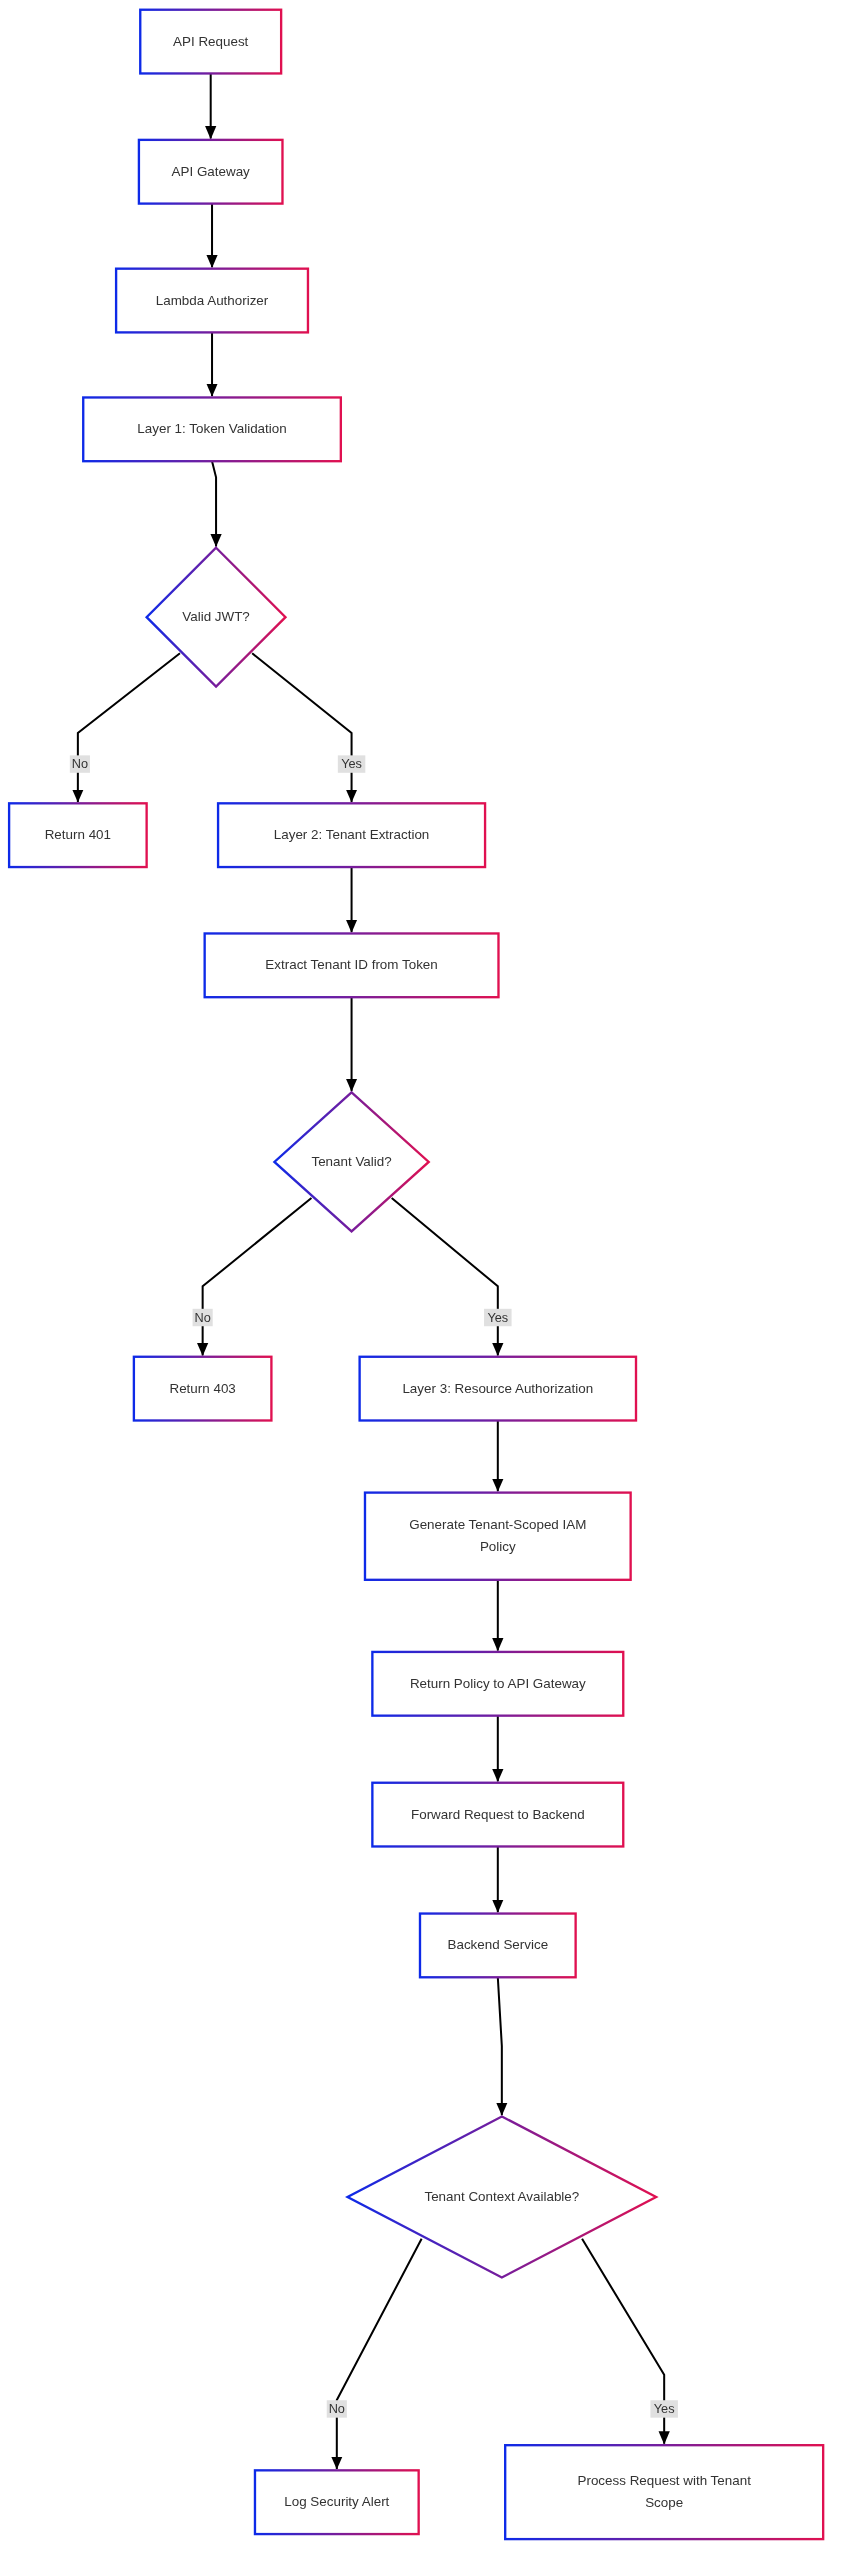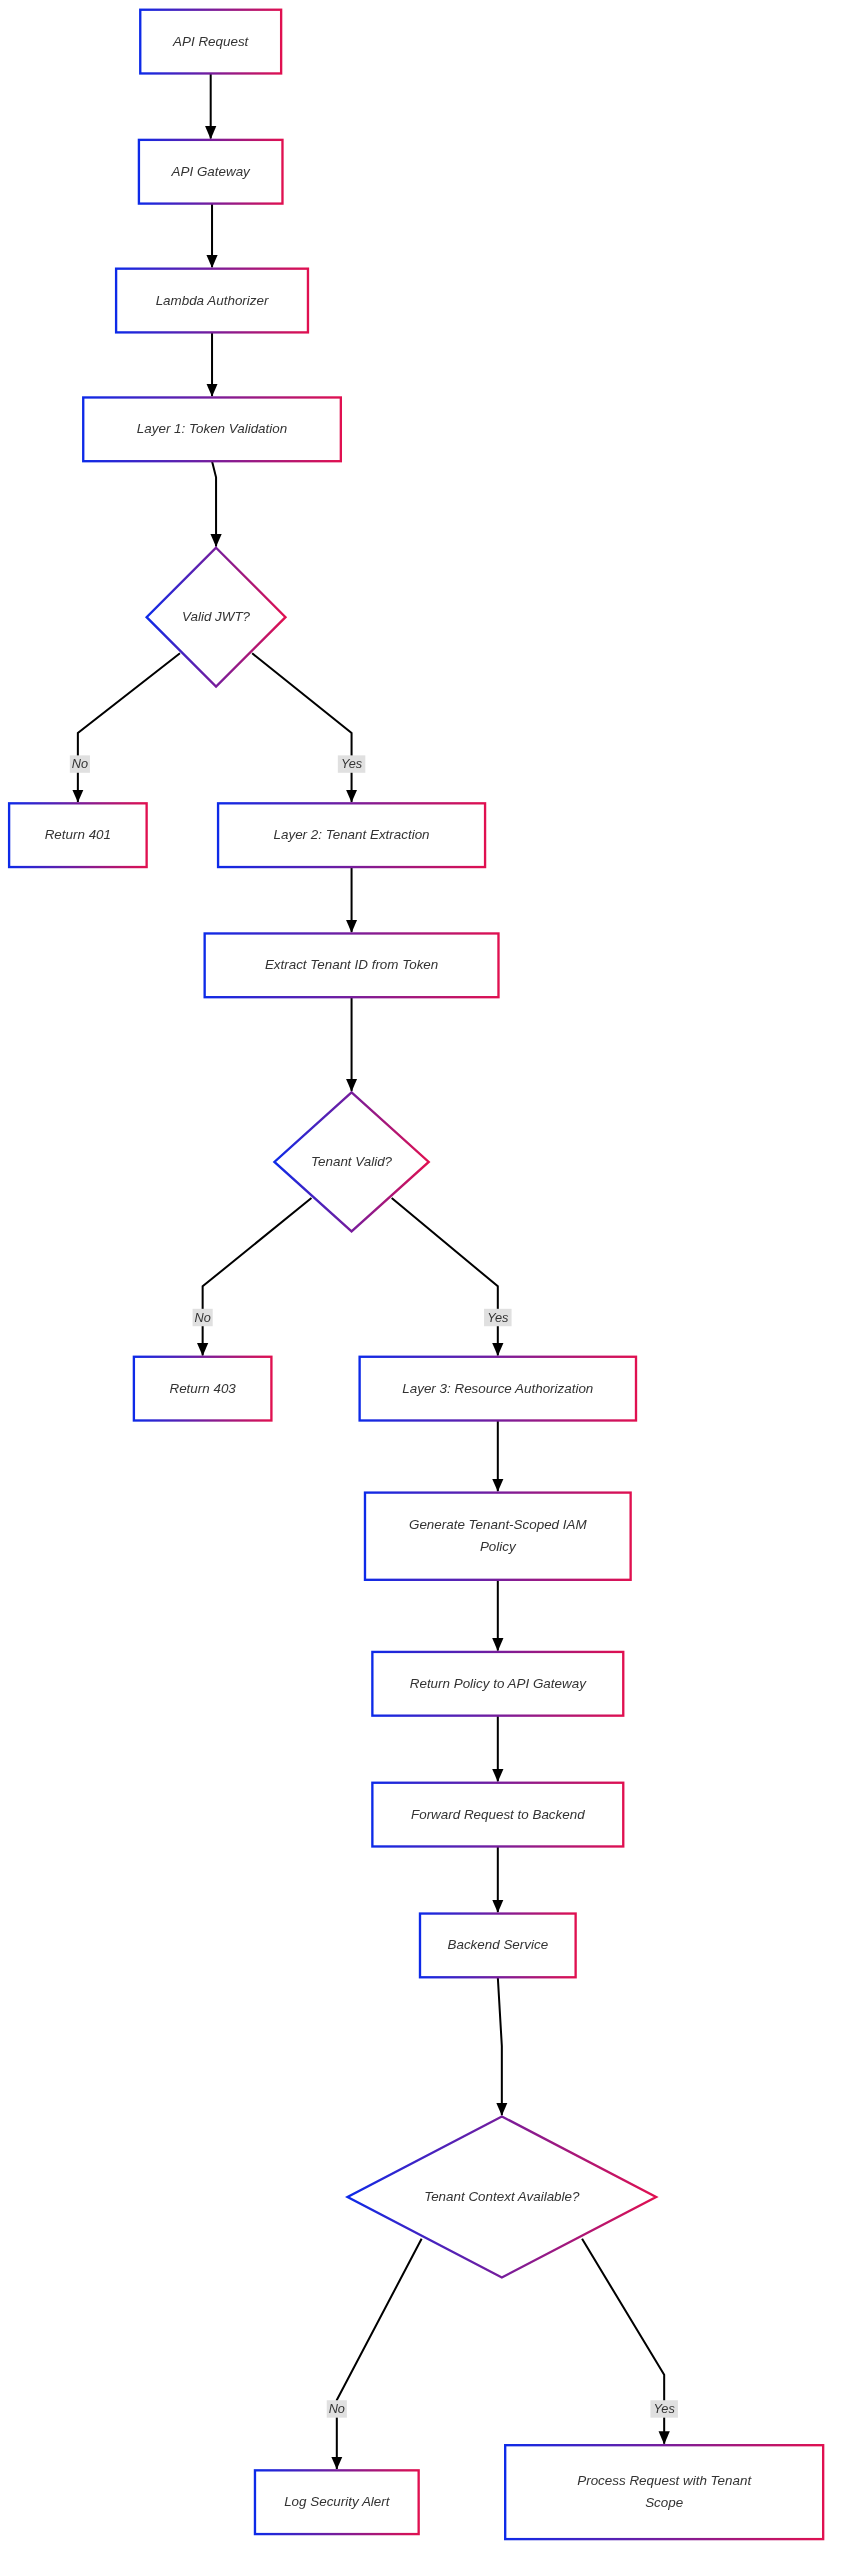--- a/index.html
+++ b/index.html
@@ -11,21 +11,20 @@
     font-family: "Liberation Sans", sans-serif;
     width: 842px;
     height: 2576px;
     position: relative;
     overflow: hidden;
   }
   #flowchart-root {
     position: relative;
     width: 842px;
     height: 2576px;
-    font-style: italic;
   }
   svg.flow-svg {
     display: block;
     width: 842px;
     height: 2576px;
   }
   .node-label {
     font-family: "Liberation Sans", sans-serif;
     font-size: 20px;
     fill: #333333;

